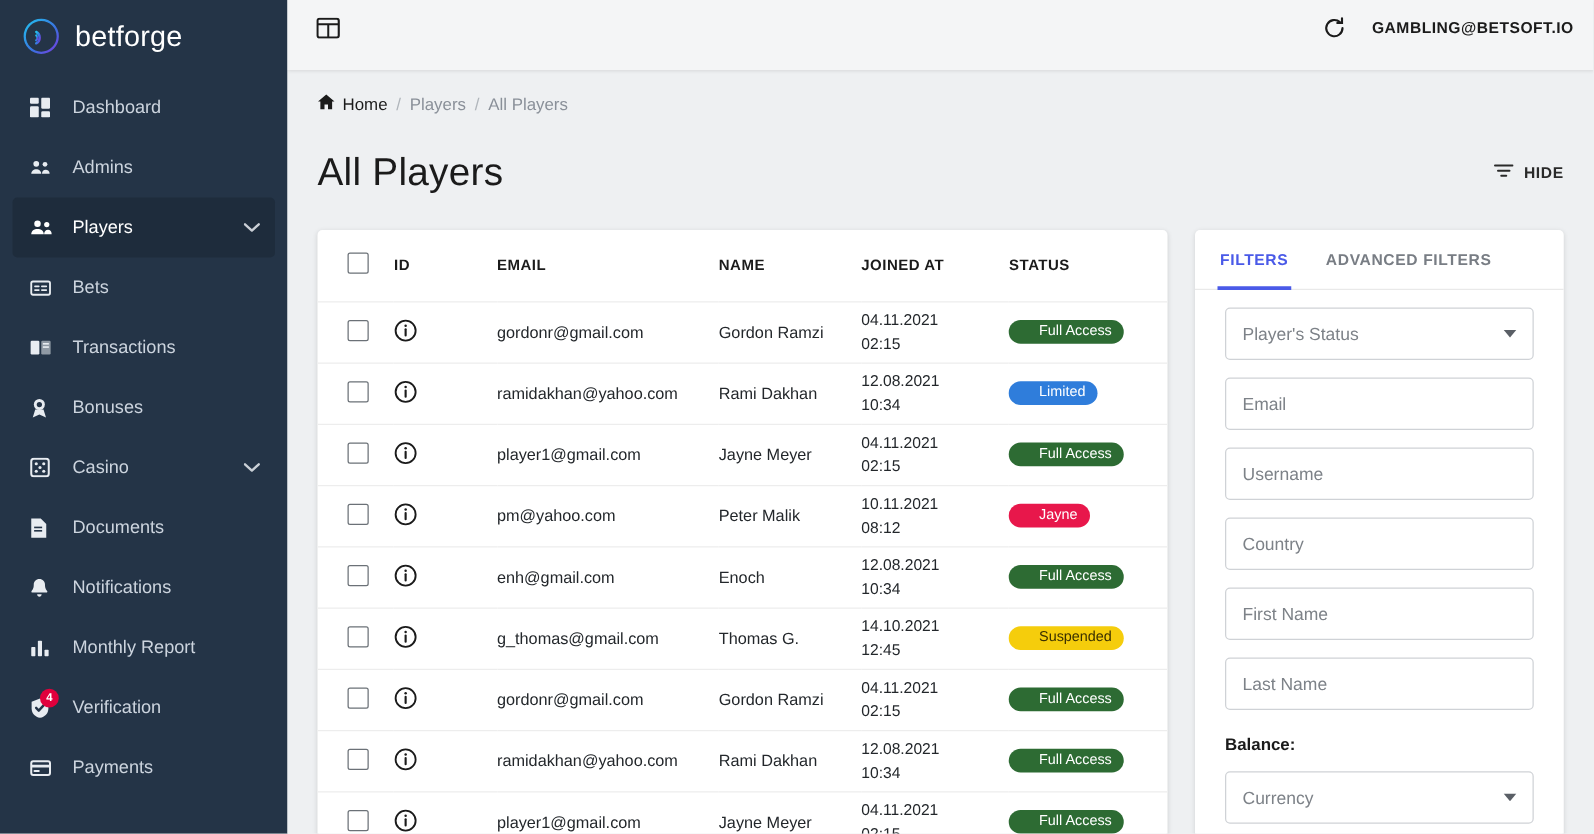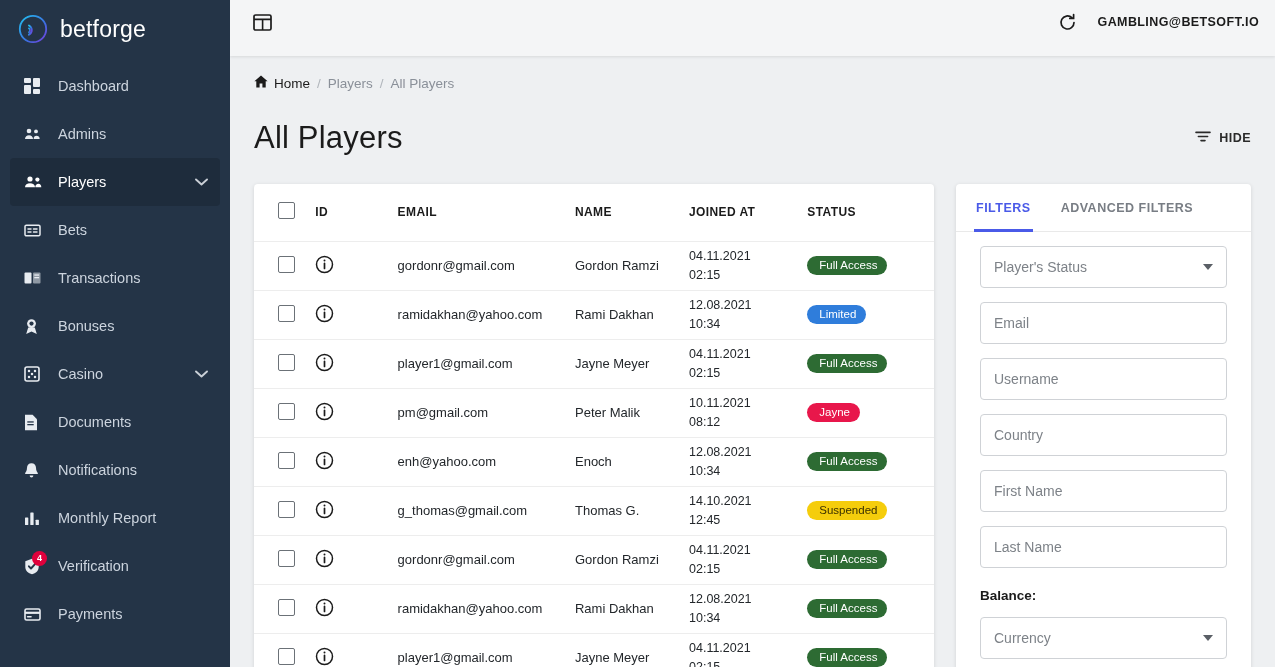--- a/index.html
+++ b/index.html
@@ -114,21 +114,21 @@
   .c-joined { width: 112px; }
   .c-status { width: 120px; }
   .chk {
     width: 17px; height: 17px; border: 1.6px solid #6b7177; border-radius: 2px;
     display: inline-block; cursor: pointer; background: #fff;
   }
   .info-ic { color: #1b1b1b; display: inline-flex; cursor: pointer; }
   .joined { line-height: 1.45; font-size: 12.5px; }
   .badge {
     display: inline-block; border-radius: 11px; color: #fff;
-    font-size: 11.5px; padding: 3px 10px 4px 12px; line-height: 1.1;
+    font-size: 11.5px; padding: 3px 10px 4px 24px; line-height: 1.1;
     white-space: nowrap;
   }
 
   
   .filter-card {
     flex: 1 1 auto; background: #fff; border-radius: 4px;
     box-shadow: 0 1px 4px rgba(0,0,0,.12);
     padding: 0 24px 10px 24px; overflow: hidden;
   }
   .tabs { display: flex; gap: 30px; height: 48px; align-items: center;
@@ -463,40 +463,40 @@
                 </tr>
                 <tr>
                   <td class="c-check"><span class="chk"></span></td>
                   <td class="c-id"><span class="info-ic">
                       <svg width="19" height="19" viewBox="0 0 19 19" fill="none" stroke="#1b1b1b" stroke-width="1.5">
                         <circle cx="9.5" cy="9.5" r="8"></circle>
                         <path d="M9.5 8.4v5" stroke-linecap="round" stroke-width="1.7"></path>
                         <circle cx="9.5" cy="5.6" r="1" fill="#1b1b1b" stroke="none"></circle>
                       </svg>
                     </span></td>
-                  <td class="c-email">pm@gmail.com</td>
+                  <td class="c-email">pm@yahoo.com</td>
                   <td class="c-name">Peter Malik</td>
                   <td class="c-joined">
                     <div class="joined">
                       <div>10.11.2021</div>
                       <div>08:12</div>
                     </div>
                   </td>
                   <td class="c-status"><span class="badge" style="background: rgb(232, 23, 75); color: rgb(255, 255, 255);">Jayne</span></td>
                 </tr>
                 <tr>
                   <td class="c-check"><span class="chk"></span></td>
                   <td class="c-id"><span class="info-ic">
                       <svg width="19" height="19" viewBox="0 0 19 19" fill="none" stroke="#1b1b1b" stroke-width="1.5">
                         <circle cx="9.5" cy="9.5" r="8"></circle>
                         <path d="M9.5 8.4v5" stroke-linecap="round" stroke-width="1.7"></path>
                         <circle cx="9.5" cy="5.6" r="1" fill="#1b1b1b" stroke="none"></circle>
                       </svg>
                     </span></td>
-                  <td class="c-email">enh@yahoo.com</td>
+                  <td class="c-email">enh@gmail.com</td>
                   <td class="c-name">Enoch</td>
                   <td class="c-joined">
                     <div class="joined">
                       <div>12.08.2021</div>
                       <div>10:34</div>
                     </div>
                   </td>
                   <td class="c-status"><span class="badge" style="background: rgb(45, 107, 51); color: rgb(255, 255, 255);">Full Access</span></td>
                 </tr>
                 <tr>

